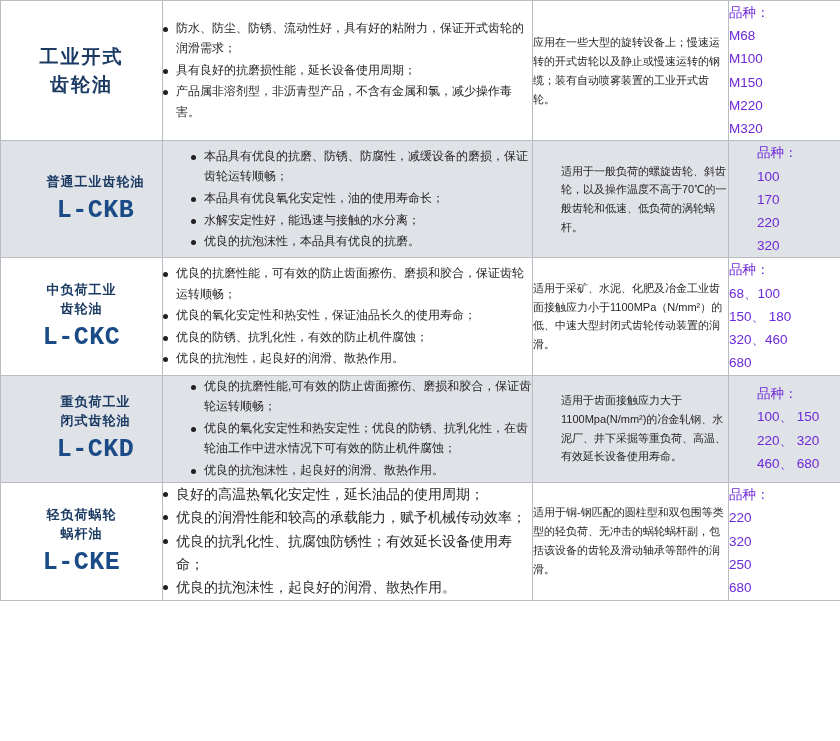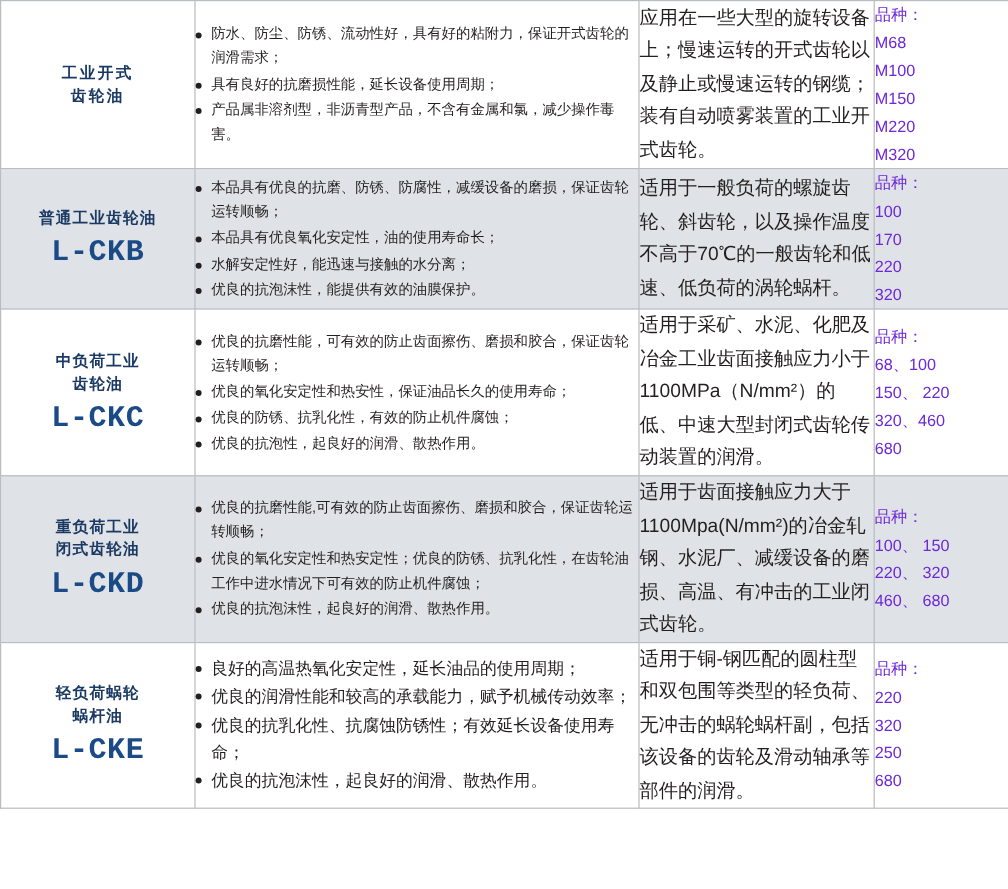--- a/index.html
+++ b/index.html
@@ -29,36 +29,36 @@
     vertical-align: middle;
     padding: 0;
   }
   
   col.c-name { width: 162px; }
   col.c-feat { width: 370px; }
   col.c-app  { width: 196px; }
   col.c-grade{ width: 112px; }
 
   tr.row-light td { background: #ffffff; }
-  tr.row-shade td { background: #dfe2e6; }
+  tr.row-shade td { background: #dfe2e6; padding-left: 28px; }
 
   
   .name-cell {
     text-align: center;
     padding: 10px 8px;
   }
   .name-cn {
     font-size: 13px;
     font-weight: bold;
     color: #1b3a63;
     line-height: 1.45;
     letter-spacing: 1px;
   }
   .name-cn.big {
-    font-size: 13px;
+    font-size: 19px;
     letter-spacing: 2px;
   }
   .name-code {
     font-size: 25px;
     font-weight: bold;
     color: #1b4b86;
     letter-spacing: 0.5px;
     margin-top: 4px;
     font-family: Liberation Mono, monospace;
   }
@@ -91,21 +91,21 @@
     border-radius: 50%;
   }
   ul.feat-list.tight li {
     line-height: 1.62;
     font-size: 14px;
   }
 
   
   .app-cell {
     padding: 12px 13px;
-    font-size: 16px;
+    font-size: 11px;
     line-height: 1.72;
     color: #231f20;
   }
 
   
   .grade-cell {
     padding: 12px 10px 12px 14px;
     font-size: 13.5px;
     line-height: 1.72;
     color: #6d28d9;
@@ -152,21 +152,21 @@
       <tr class="row-shade">
         <td class="name-cell">
           <div class="name-cn">普通工业齿轮油</div>
           <div class="name-code">L-CKB</div>
         </td>
         <td class="feat-cell">
           <ul class="feat-list">
             <li>本品具有优良的抗磨、防锈、防腐性，减缓设备的磨损，保证齿轮运转顺畅；</li>
             <li>本品具有优良氧化安定性，油的使用寿命长；</li>
             <li>水解安定性好，能迅速与接触的水分离；</li>
-            <li>优良的抗泡沫性，能提供有效的油膜保护。</li>
+            <li>优良的抗泡沫性，本品具有优良的抗磨。</li>
           </ul>
         </td>
         <td class="app-cell">适用于一般负荷的螺旋齿轮、斜齿轮，以及操作温度不高于70℃的一般齿轮和低速、低负荷的涡轮蜗杆。</td>
         <td class="grade-cell">
           <span class="grade-title">品种：</span>
           <span class="grade-line">100</span>
           <span class="grade-line">170</span>
           <span class="grade-line">220</span>
           <span class="grade-line">320</span>
         </td>
@@ -183,40 +183,40 @@
             <li>优良的抗磨性能，可有效的防止齿面擦伤、磨损和胶合，保证齿轮运转顺畅；</li>
             <li>优良的氧化安定性和热安性，保证油品长久的使用寿命；</li>
             <li>优良的防锈、抗乳化性，有效的防止机件腐蚀；</li>
             <li>优良的抗泡性，起良好的润滑、散热作用。</li>
           </ul>
         </td>
         <td class="app-cell">适用于采矿、水泥、化肥及冶金工业齿面接触应力小于1100MPa（N/mm²）的低、中速大型封闭式齿轮传动装置的润滑。</td>
         <td class="grade-cell">
           <span class="grade-title">品种：</span>
           <span class="grade-line">68、100</span>
-          <span class="grade-line">150、 220</span>
+          <span class="grade-line">150、 180</span>
           <span class="grade-line">320、460</span>
           <span class="grade-line">680</span>
         </td>
       </tr>
 
       <tr class="row-shade">
         <td class="name-cell">
           <div class="name-cn">重负荷工业</div>
           <div class="name-cn">闭式齿轮油</div>
           <div class="name-code">L-CKD</div>
         </td>
         <td class="feat-cell">
           <ul class="feat-list">
             <li>优良的抗磨性能,可有效的防止齿面擦伤、磨损和胶合，保证齿轮运转顺畅；</li>
             <li>优良的氧化安定性和热安定性；优良的防锈、抗乳化性，在齿轮油工作中进水情况下可有效的防止机件腐蚀；</li>
             <li>优良的抗泡沫性，起良好的润滑、散热作用。</li>
           </ul>
         </td>
-        <td class="app-cell">适用于齿面接触应力大于1100Mpa(N/mm²)的冶金轧钢、水泥厂、减缓设备的磨损、高温、有冲击的工业闭式齿轮。</td>
+        <td class="app-cell">适用于齿面接触应力大于1100Mpa(N/mm²)的冶金轧钢、水泥厂、井下采掘等重负荷、高温、有效延长设备使用寿命。</td>
         <td class="grade-cell">
           <span class="grade-title">品种：</span>
           <span class="grade-line">100、 150</span>
           <span class="grade-line">220、 320</span>
           <span class="grade-line">460、 680</span>
         </td>
       </tr>
 
       <tr class="row-light">
         <td class="name-cell">

